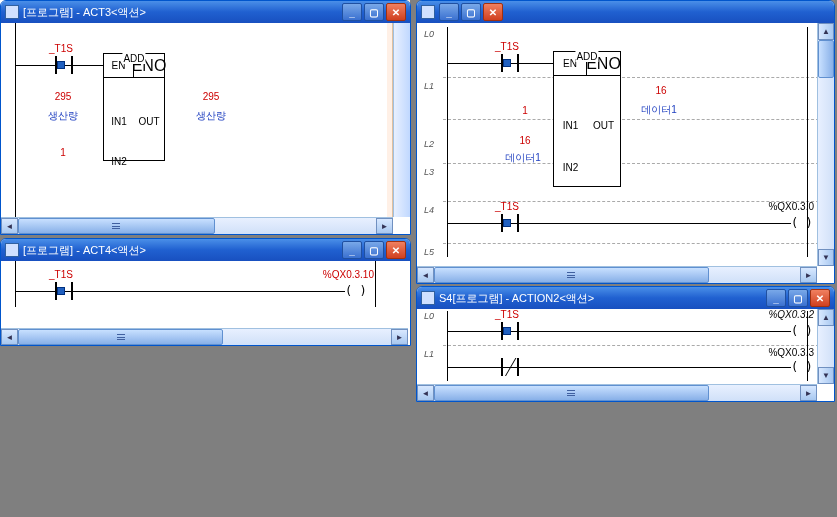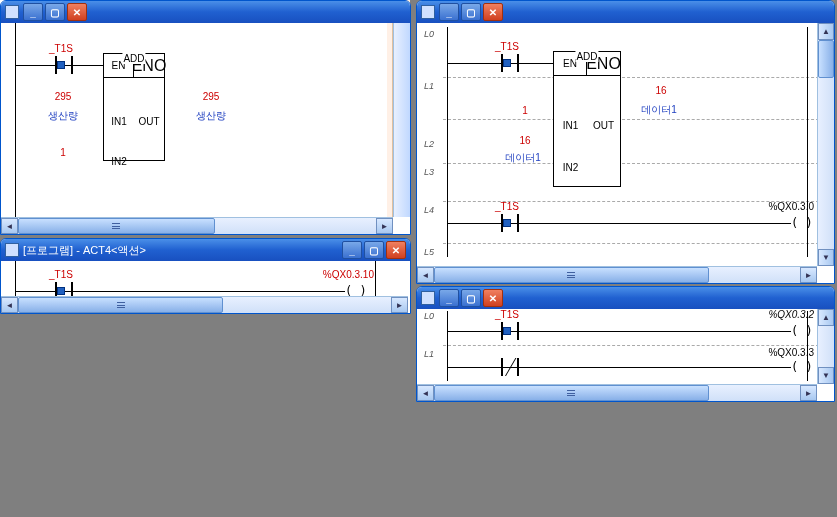--- a/index.html
+++ b/index.html
@@ -113,20 +113,21 @@
       <div class="sfc-trans" style="left:30px; top:172px;"></div>
       <div class="sfc-label" style="left:70px; top:166px;"><span>*T7</span></div>
     </div>
     <div class="vresizer" style="right:0;"></div>
   </div>
 </div>
 
 <div class="window" style="left:0; top:0; width:411px; height:235px;">
   <div class="titlebar">
     <div class="titlebar-icon"></div>
+    <div class="titlebar-title">[프로그램] - ACT3&lt;액션&gt;</div>
     <div class="titlebar-buttons">
       <div class="win-btn">
           <span>_</span>
         </div>
       <div class="win-btn">
           <span>▢</span>
         </div>
       <div class="win-btn close">
           <span>✕</span>
         </div>
@@ -181,21 +182,21 @@
               <i></i>
               <i></i>
             </div>
           </div>
         </div>
       <div class="arrow">►</div>
     </div>
   </div>
 </div>
 
-<div class="window" style="left:0; top:238px; width:411px; height:76px;">
+<div class="window" style="left:0; top:238px; width:411px; height:108px;">
   <div class="titlebar">
     <div class="titlebar-icon"></div>
     <div class="titlebar-title">[프로그램] - ACT4&lt;액션&gt;</div>
     <div class="titlebar-buttons">
       <div class="win-btn">
           <span>_</span>
         </div>
       <div class="win-btn">
           <span>▢</span>
         </div>
@@ -328,20 +329,21 @@
           </div>
         </div>
       <div class="arrow">►</div>
     </div>
   </div>
 </div>
 
 <div class="window" style="left:416px; top:286px; width:419px; height:116px;">
   <div class="titlebar">
     <div class="titlebar-icon"></div>
+    <div class="titlebar-title">S4[프로그램] - ACTION2&lt;액션&gt;</div>
     <div class="titlebar-buttons">
       <div class="win-btn">
           <span>_</span>
         </div>
       <div class="win-btn">
           <span>▢</span>
         </div>
       <div class="win-btn close">
           <span>✕</span>
         </div>

